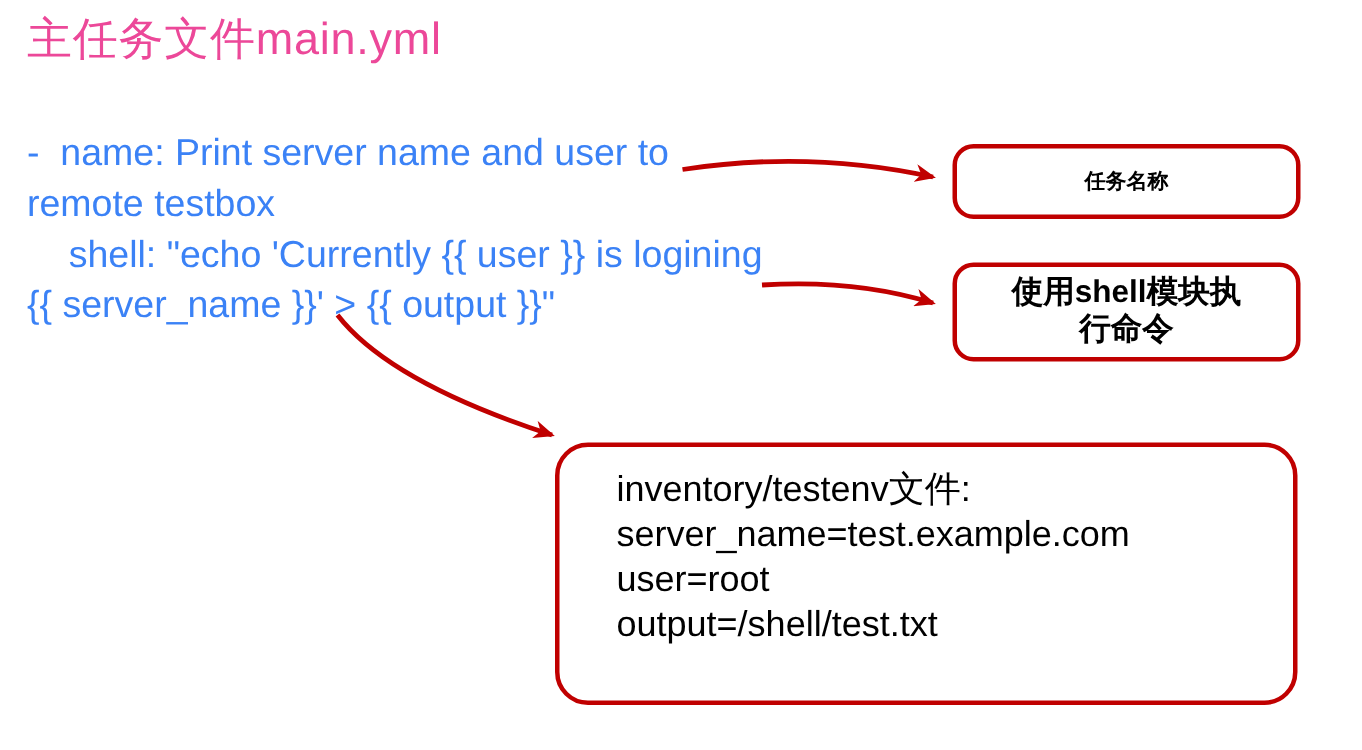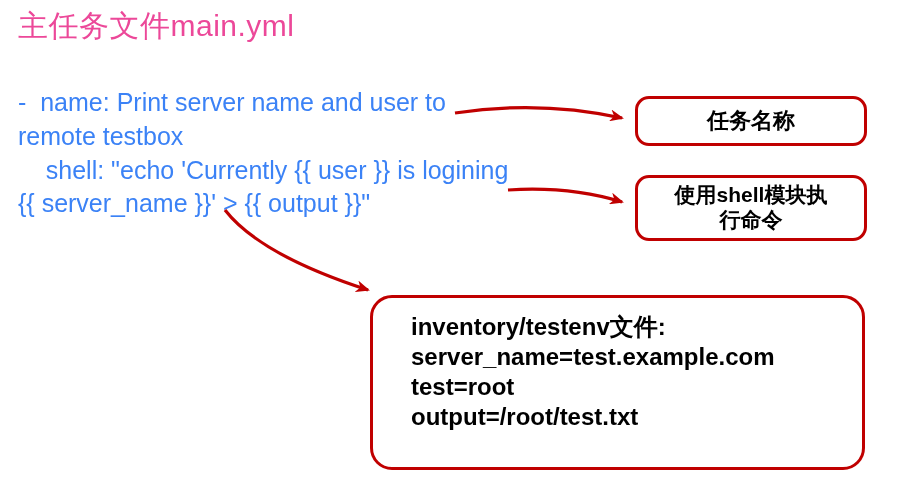--- a/index.html
+++ b/index.html
@@ -46,21 +46,21 @@
     text-align: center;
     font-weight: 700;
     color: #000;
     padding: 6px 12px;
   }
   .callout-1 {
     left: 635px;
     top: 96px;
     width: 232px;
     height: 50px;
-    font-size: 22px;
+    font-size: 14px;
   }
   .callout-2 {
     left: 635px;
     top: 175px;
     width: 232px;
     height: 66px;
     font-size: 21px;
     line-height: 1.2;
     align-items: flex-end;
   }
@@ -70,21 +70,20 @@
     top: 295px;
     width: 495px;
     height: 175px;
     border: 3px solid #c00000;
     border-radius: 22px;
     padding: 14px 18px 14px 38px;
     font-size: 24px;
     line-height: 1.25;
     color: #000;
     background: #fff;
-    font-weight: bold;
   }
   .info-line { display: block; white-space: nowrap; }
   svg.arrows {
     position: absolute;
     left: 0; top: 0;
     width: 908px;
     height: 500px;
     pointer-events: none;
   }
 </style>
@@ -102,22 +101,22 @@
   </div>
 
   <div class="callout callout-2">
     <span style="white-space:pre-line;">使用shell模块执
 行命令</span>
   </div>
 
   <div class="info-box">
     <span class="info-line">inventory/testenv文件:</span>
     <span class="info-line">server_name=test.example.com</span>
-    <span class="info-line">test=root</span>
-    <span class="info-line">output=/root/test.txt</span>
+    <span class="info-line">user=root</span>
+    <span class="info-line">output=/shell/test.txt</span>
   </div>
 
   <svg class="arrows" viewBox="0 0 908 500">
     <defs>
       <marker id="ah" markerWidth="14" markerHeight="12" refX="12" refY="6" orient="auto" markerUnits="userSpaceOnUse">
         <path d="M0,0 L14,6 L0,12 L4,6 Z" fill="#c00000"></path>
       </marker>
     </defs>
 
     <path d="M455,113 Q540,100 622,118" stroke="#c00000" stroke-width="3.2" fill="none" marker-end="url(#ah)"></path>

